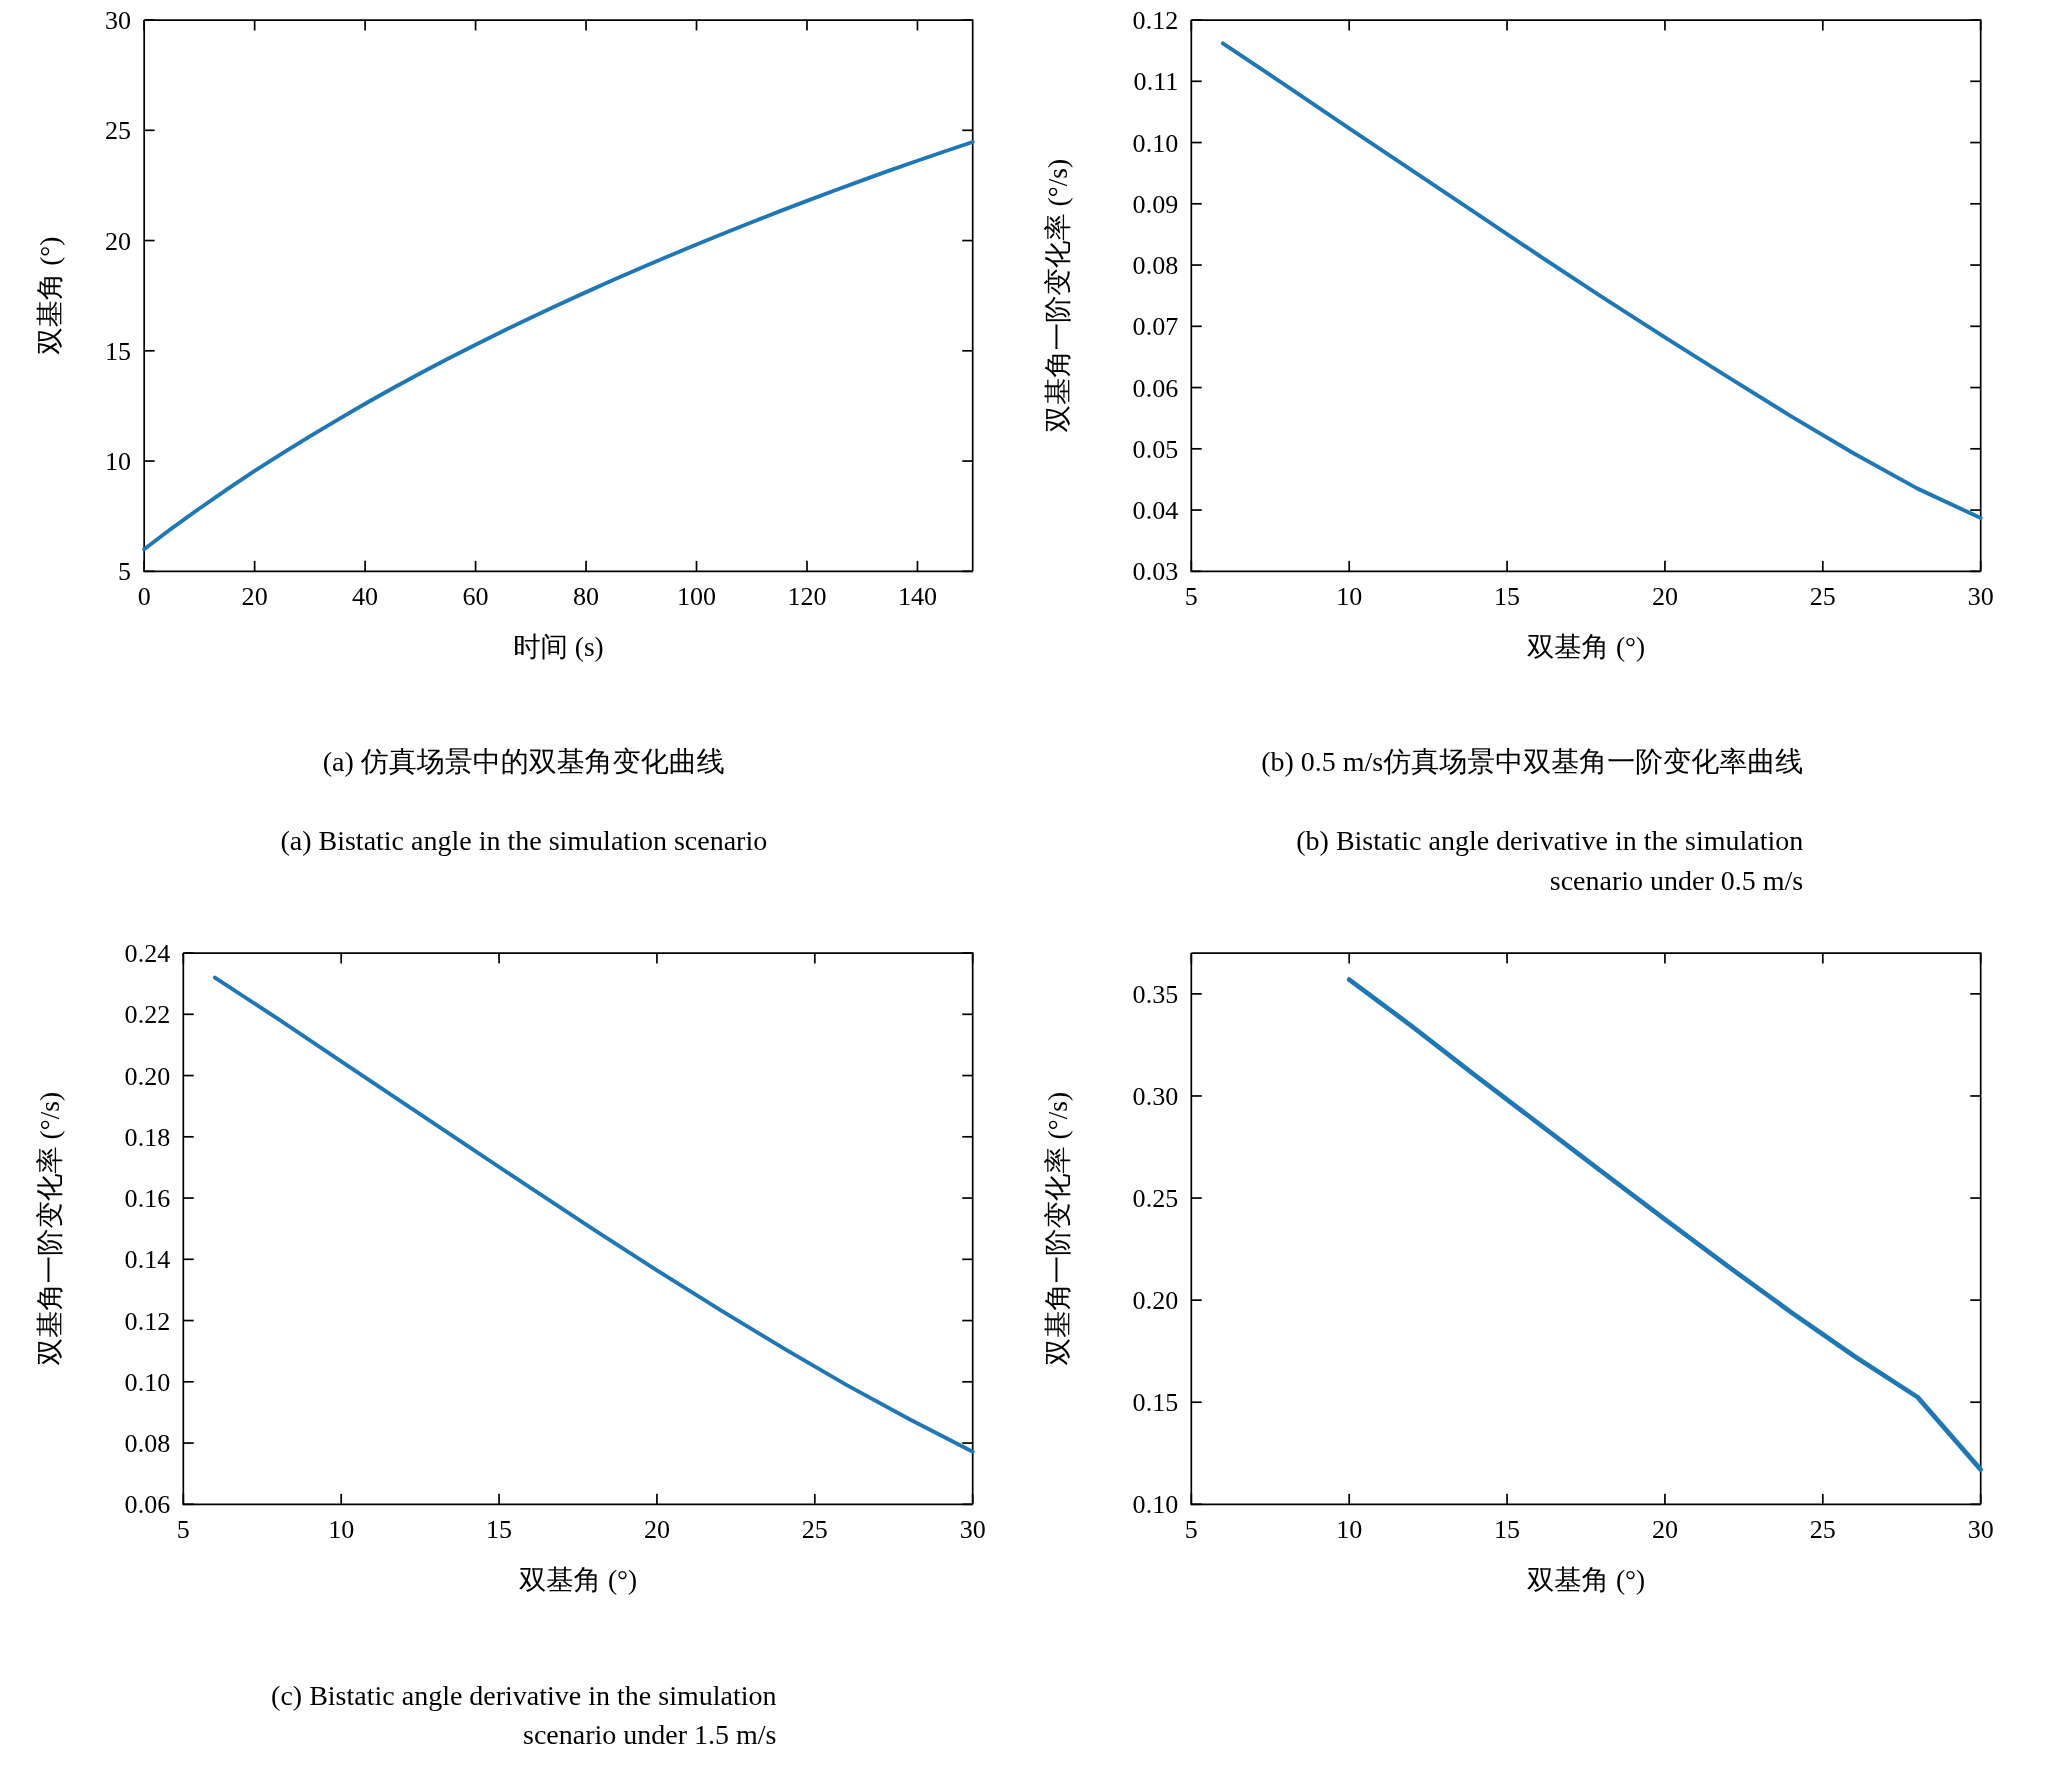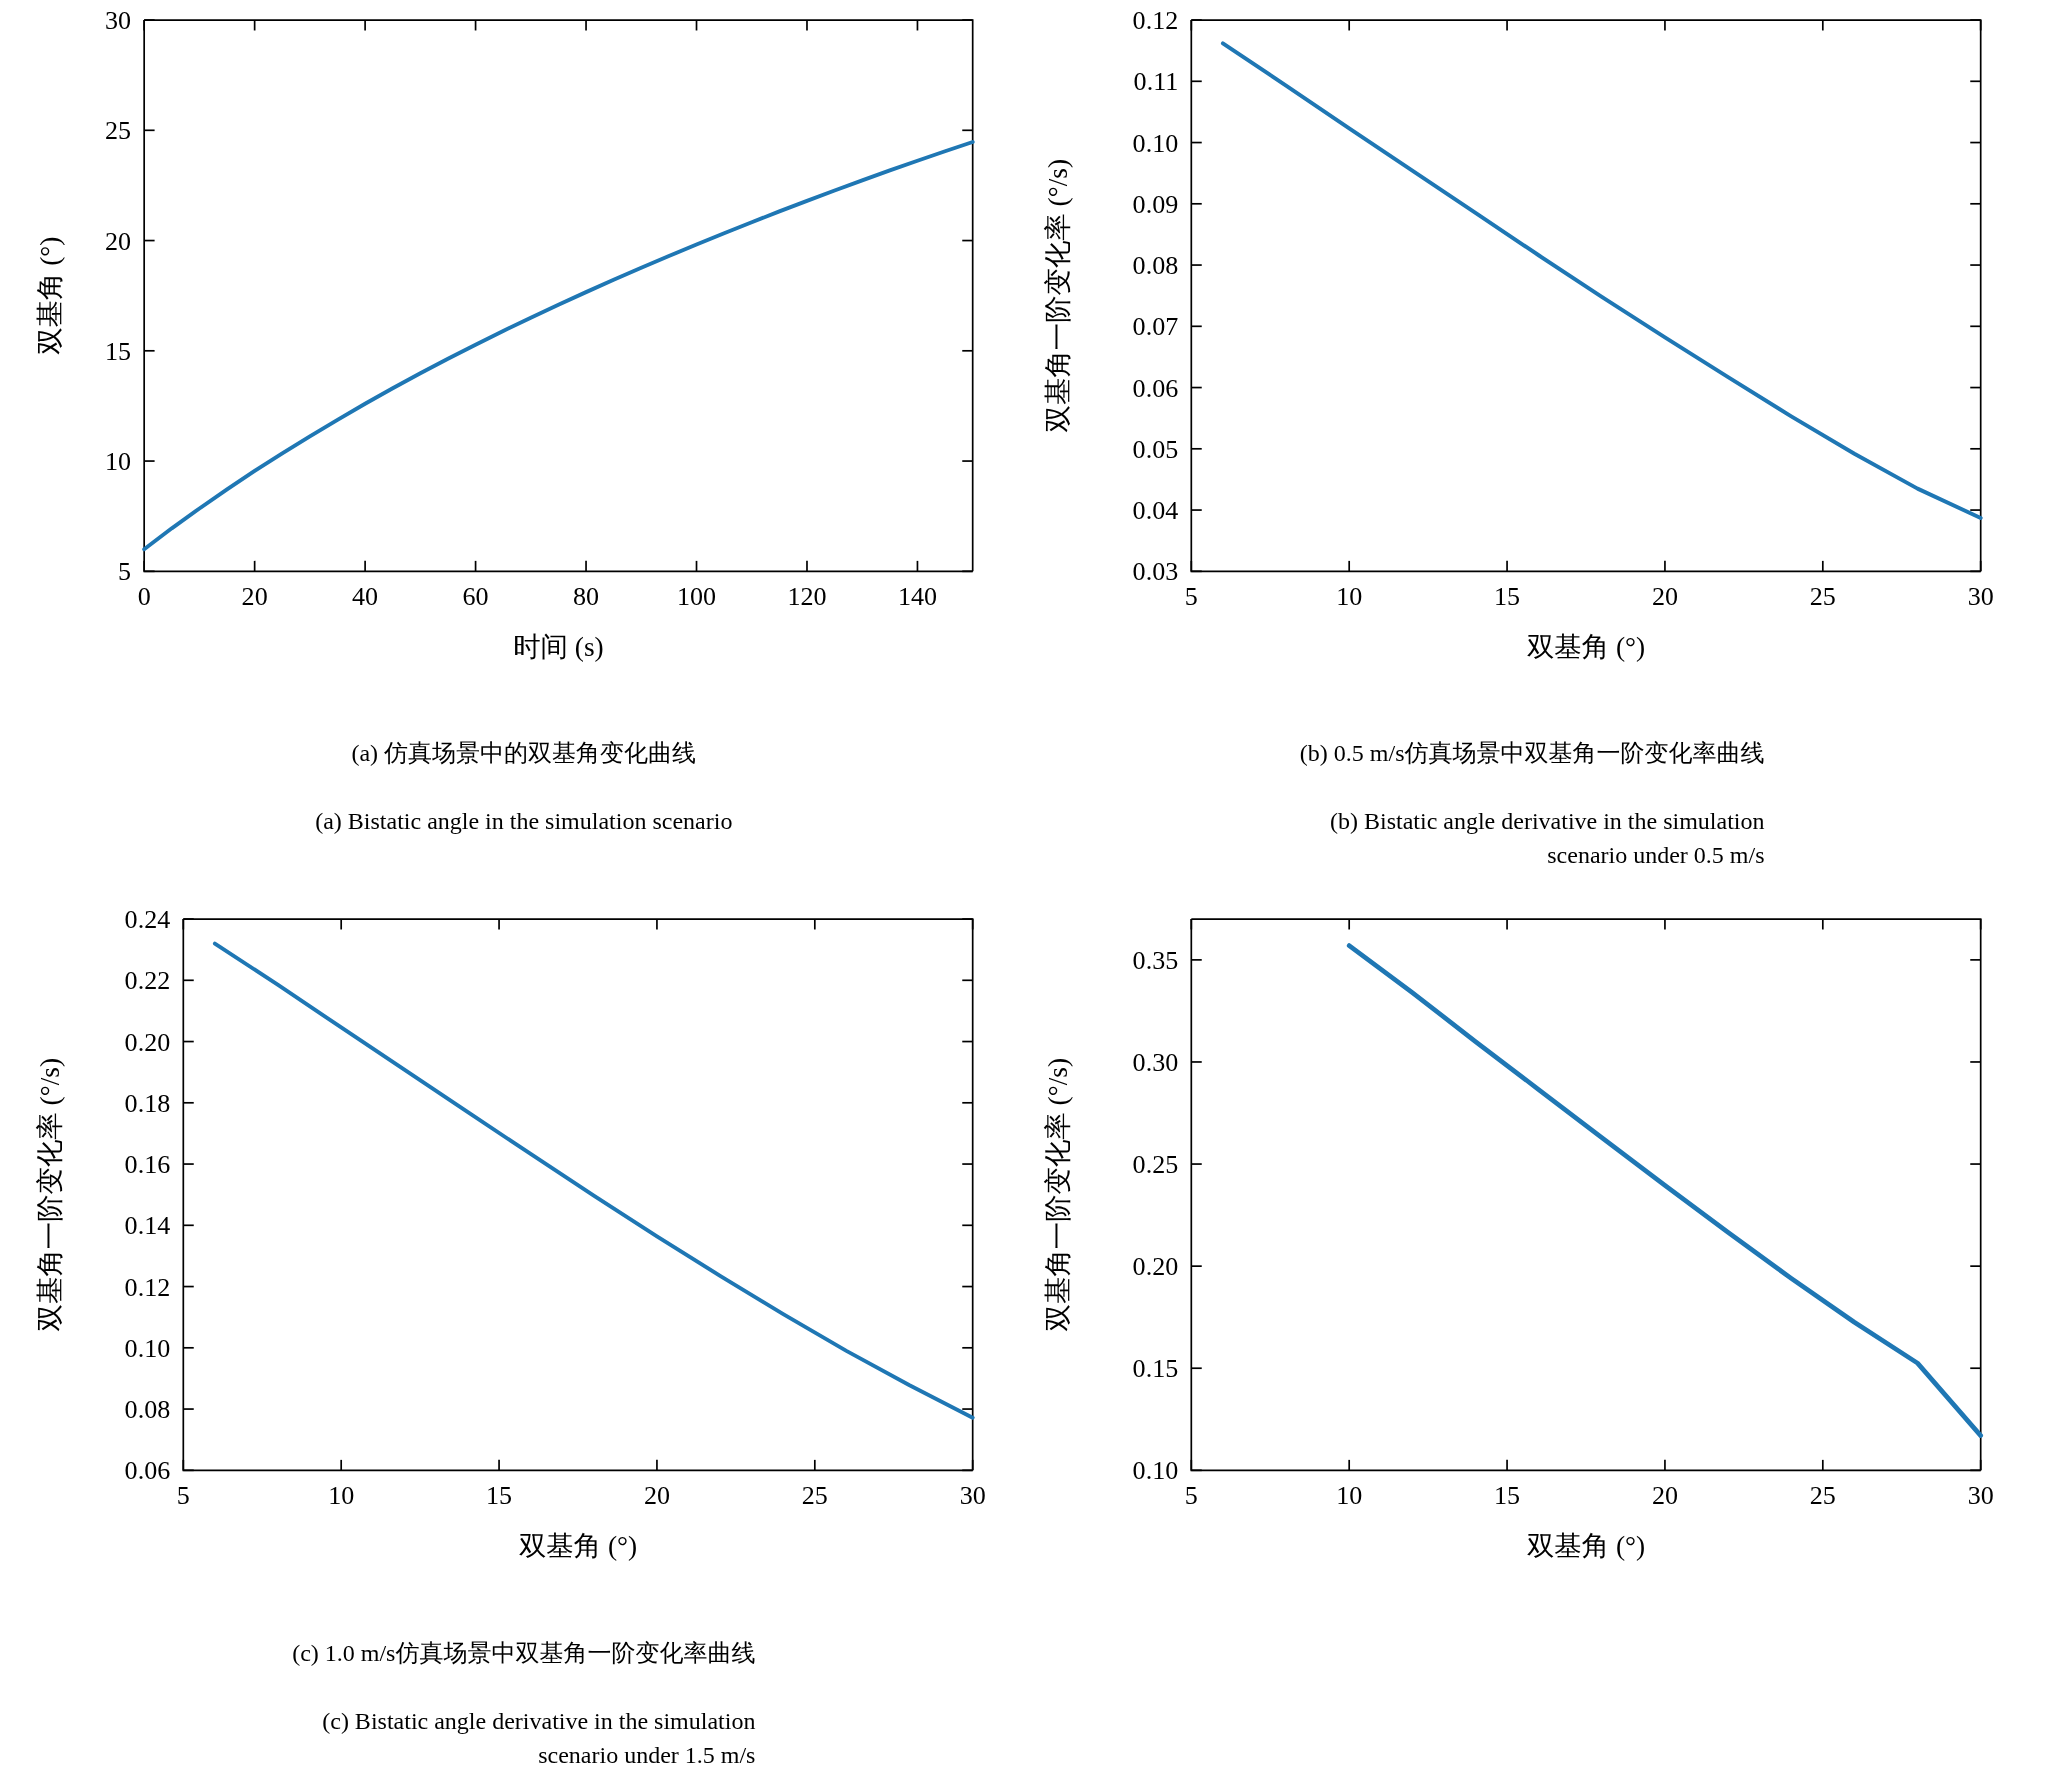--- a/index.html
+++ b/index.html
@@ -30,21 +30,21 @@
     align-items: center;
     box-sizing: border-box;
   }
   .plot-area {
     position: relative;
     width: 100%;
     flex: 0 0 auto;
   }
   .caption {
     text-align: center;
-    font-size: 24px;
+    font-size: 28px;
     line-height: 1.42;
     margin-top: 10.4px;
     white-space: pre-line;
   }
   .caption .cn {
     display: block;
     font-family: "Liberation Serif", "DejaVu Sans", serif;
   }
   .caption .en {
     display: block;
@@ -259,21 +259,20 @@
           <text class="ticklabel" x="230" y="127.8888888888888" text-anchor="end">0.22</text>
           <line class="tick" x1="250" y1="20" x2="266" y2="20"></line>
           <line class="tick" x1="1460" y1="20" x2="1444" y2="20"></line>
           <text class="ticklabel" x="230" y="34" text-anchor="end">0.24</text>
           <text class="axislabel" x="855" y="995" text-anchor="middle">双基角 (°)</text>
           <text class="axislabel" x="0" y="0" text-anchor="middle" transform="translate(60,442.5) rotate(-90)">双基角一阶变化率 (°/s)</text>
           <path class="curve" d="M 298.40 57.56 L 395.20 120.93 L 492.00 186.18 L 588.80 250.97 L 685.60 315.75 L 782.40 380.06 L 879.20 443.91 L 976.00 506.34 L 1072.80 566.90 L 1169.60 625.58 L 1266.40 681.92 L 1363.20 734.49 L 1460.00 784.26" stroke="#1f77b4" stroke-width="6"></path>
         </svg>
     </div>
     <div class="caption">
-      <span class="cn">(c) 1.0 m/s仿真场景中双基角一阶变化率曲线</span>
       <span class="en">(c) Bistatic angle derivative in the simulation
 scenario under 1.5 m/s</span>
     </div>
   </div>
 
   <div class="panel">
     <div class="plot-area">
       <svg id="svg-d" width="979" height="685" viewBox="0 0 1500 1050">
           <path class="axis-line" d="M 250 20 L 250 865 L 1460 865"></path>
           <path class="axis-line" d="M 250 20 L 1460 20 L 1460 865"></path>

